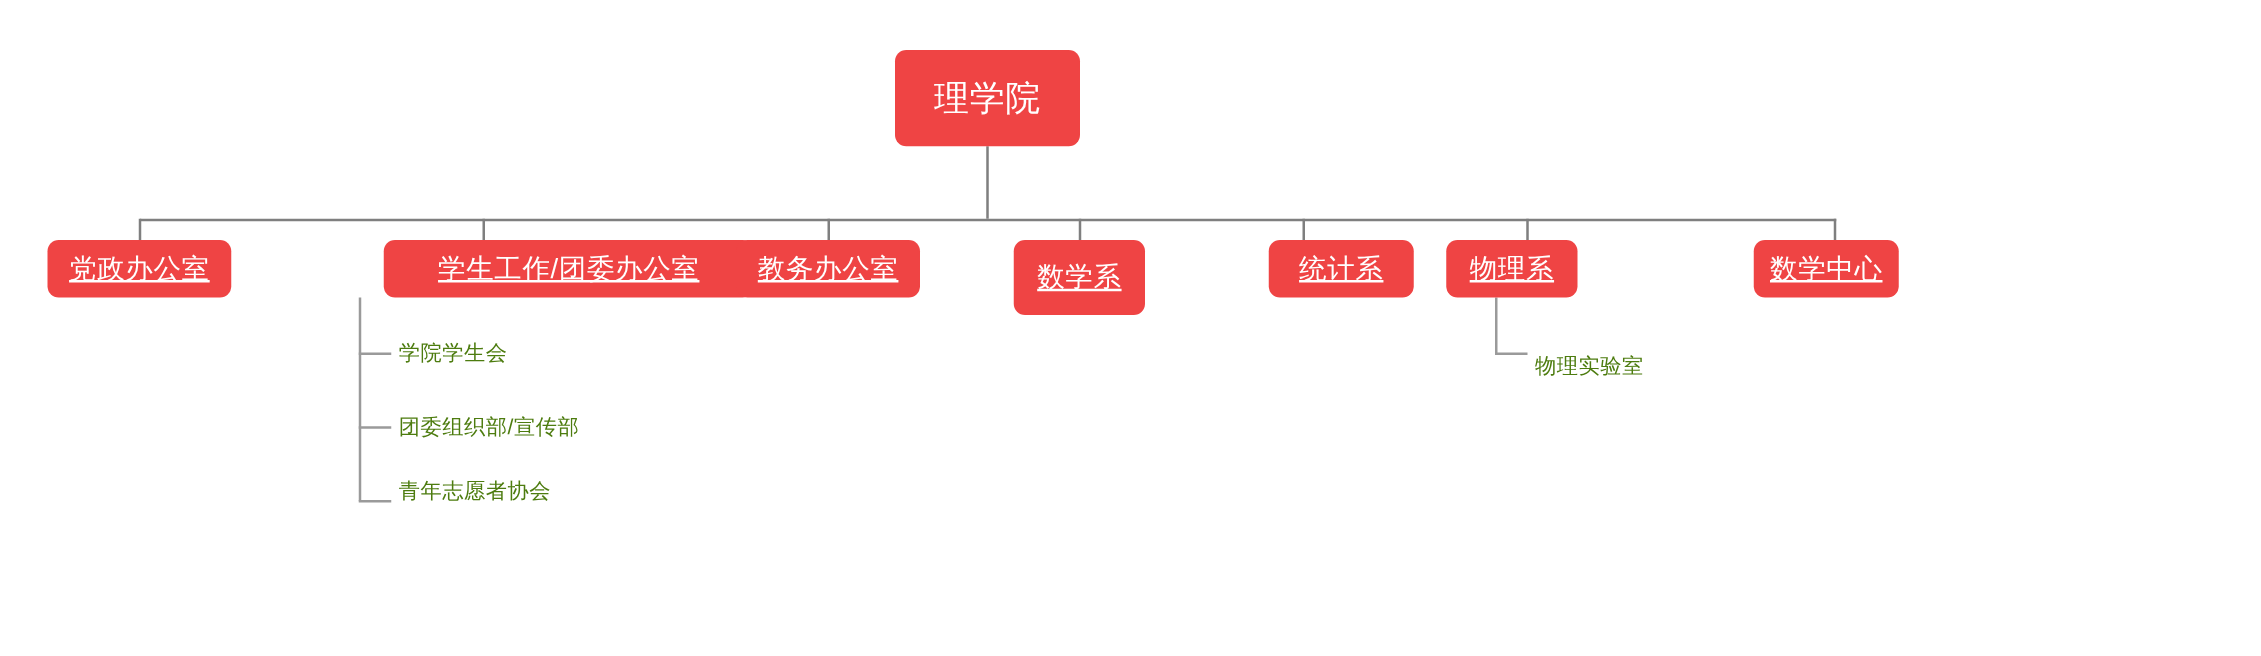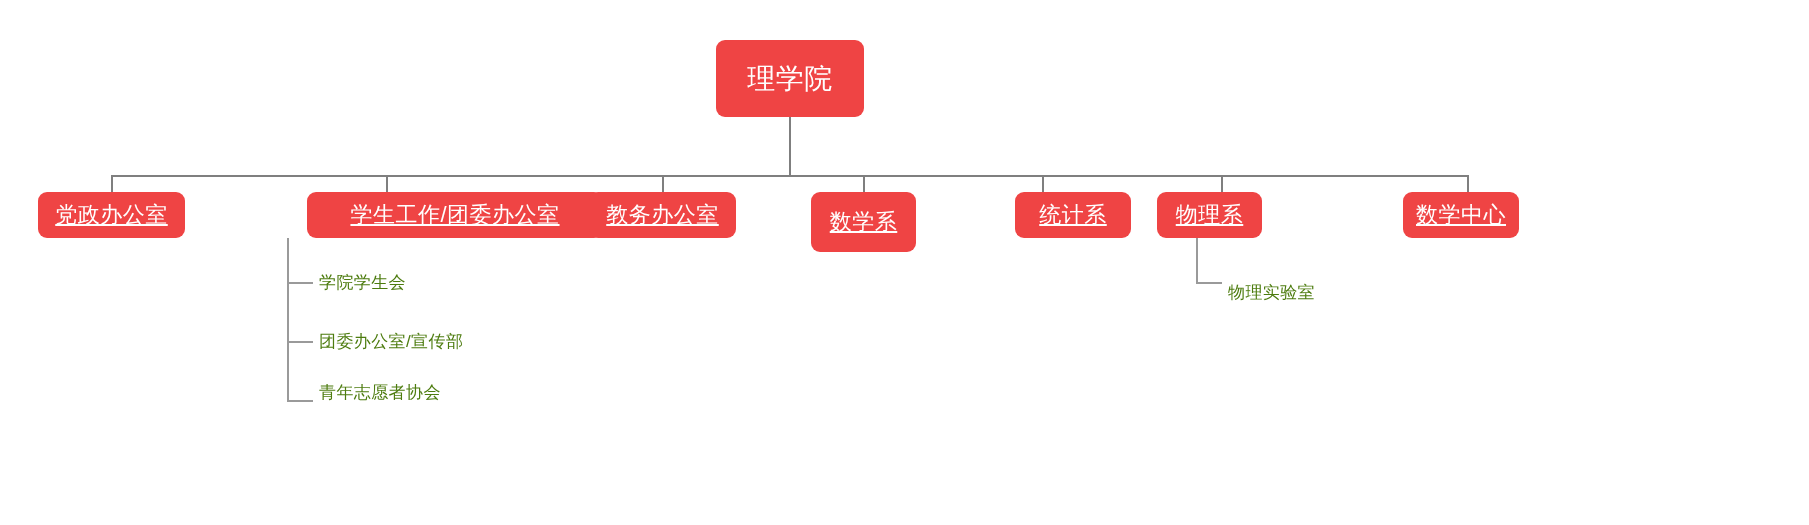--- a/index.html
+++ b/index.html
@@ -124,21 +124,21 @@
 
   <div class="subline v" style="left:287px; top:238px; height:163px;"></div>
 
   <div class="subline h" style="left:287px; top:282px; width:26px;"></div>
   <div class="leaf-label" style="left:319px; top:274px;">
     <span>学院学生会</span>
   </div>
 
   <div class="subline h" style="left:287px; top:341px; width:26px;"></div>
   <div class="leaf-label" style="left:319px; top:333px;">
-    <span>团委办公室/宣传部</span>
+    <span>团委组织部/宣传部</span>
   </div>
 
   <div class="subline h" style="left:287px; top:400px; width:26px;"></div>
   <div class="leaf-label" style="left:319px; top:384px;">
     <span>青年志愿者协会</span>
   </div>
 
   <div class="subline v" style="left:1196px; top:238px; height:45px;"></div>
   <div class="subline h" style="left:1196px; top:282px; width:26px;"></div>
   <div class="leaf-label" style="left:1228px; top:284px;">

